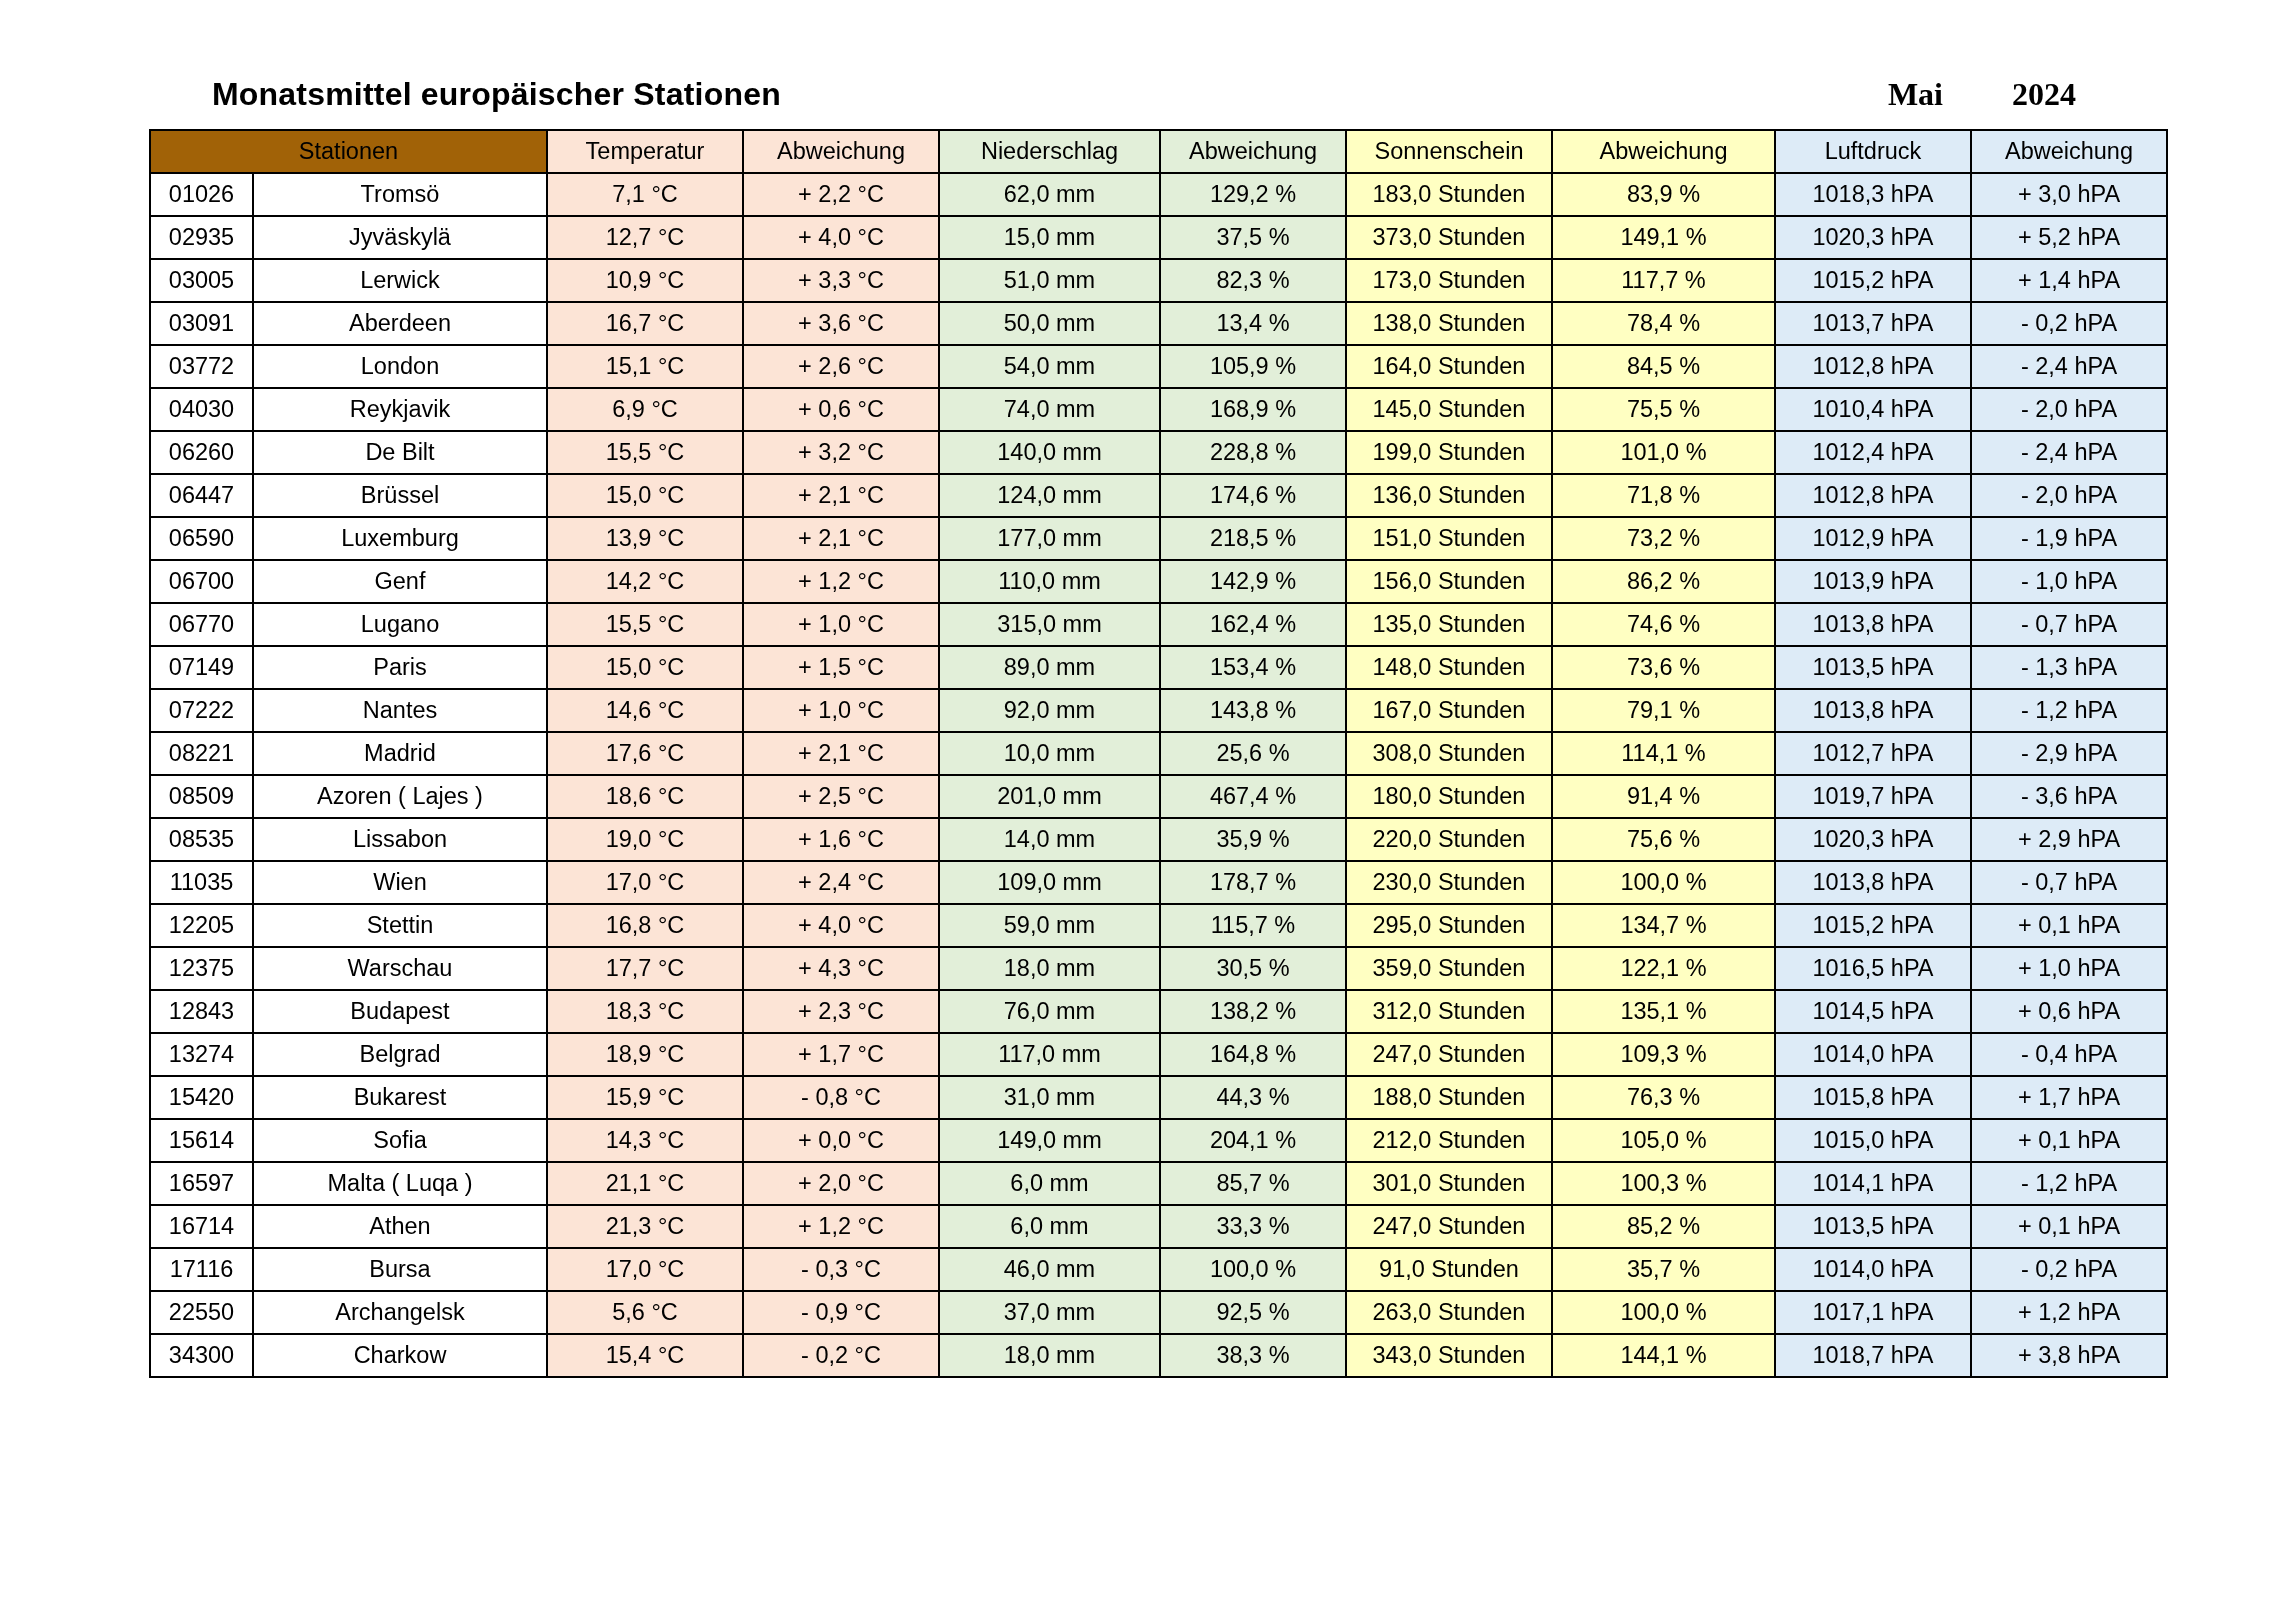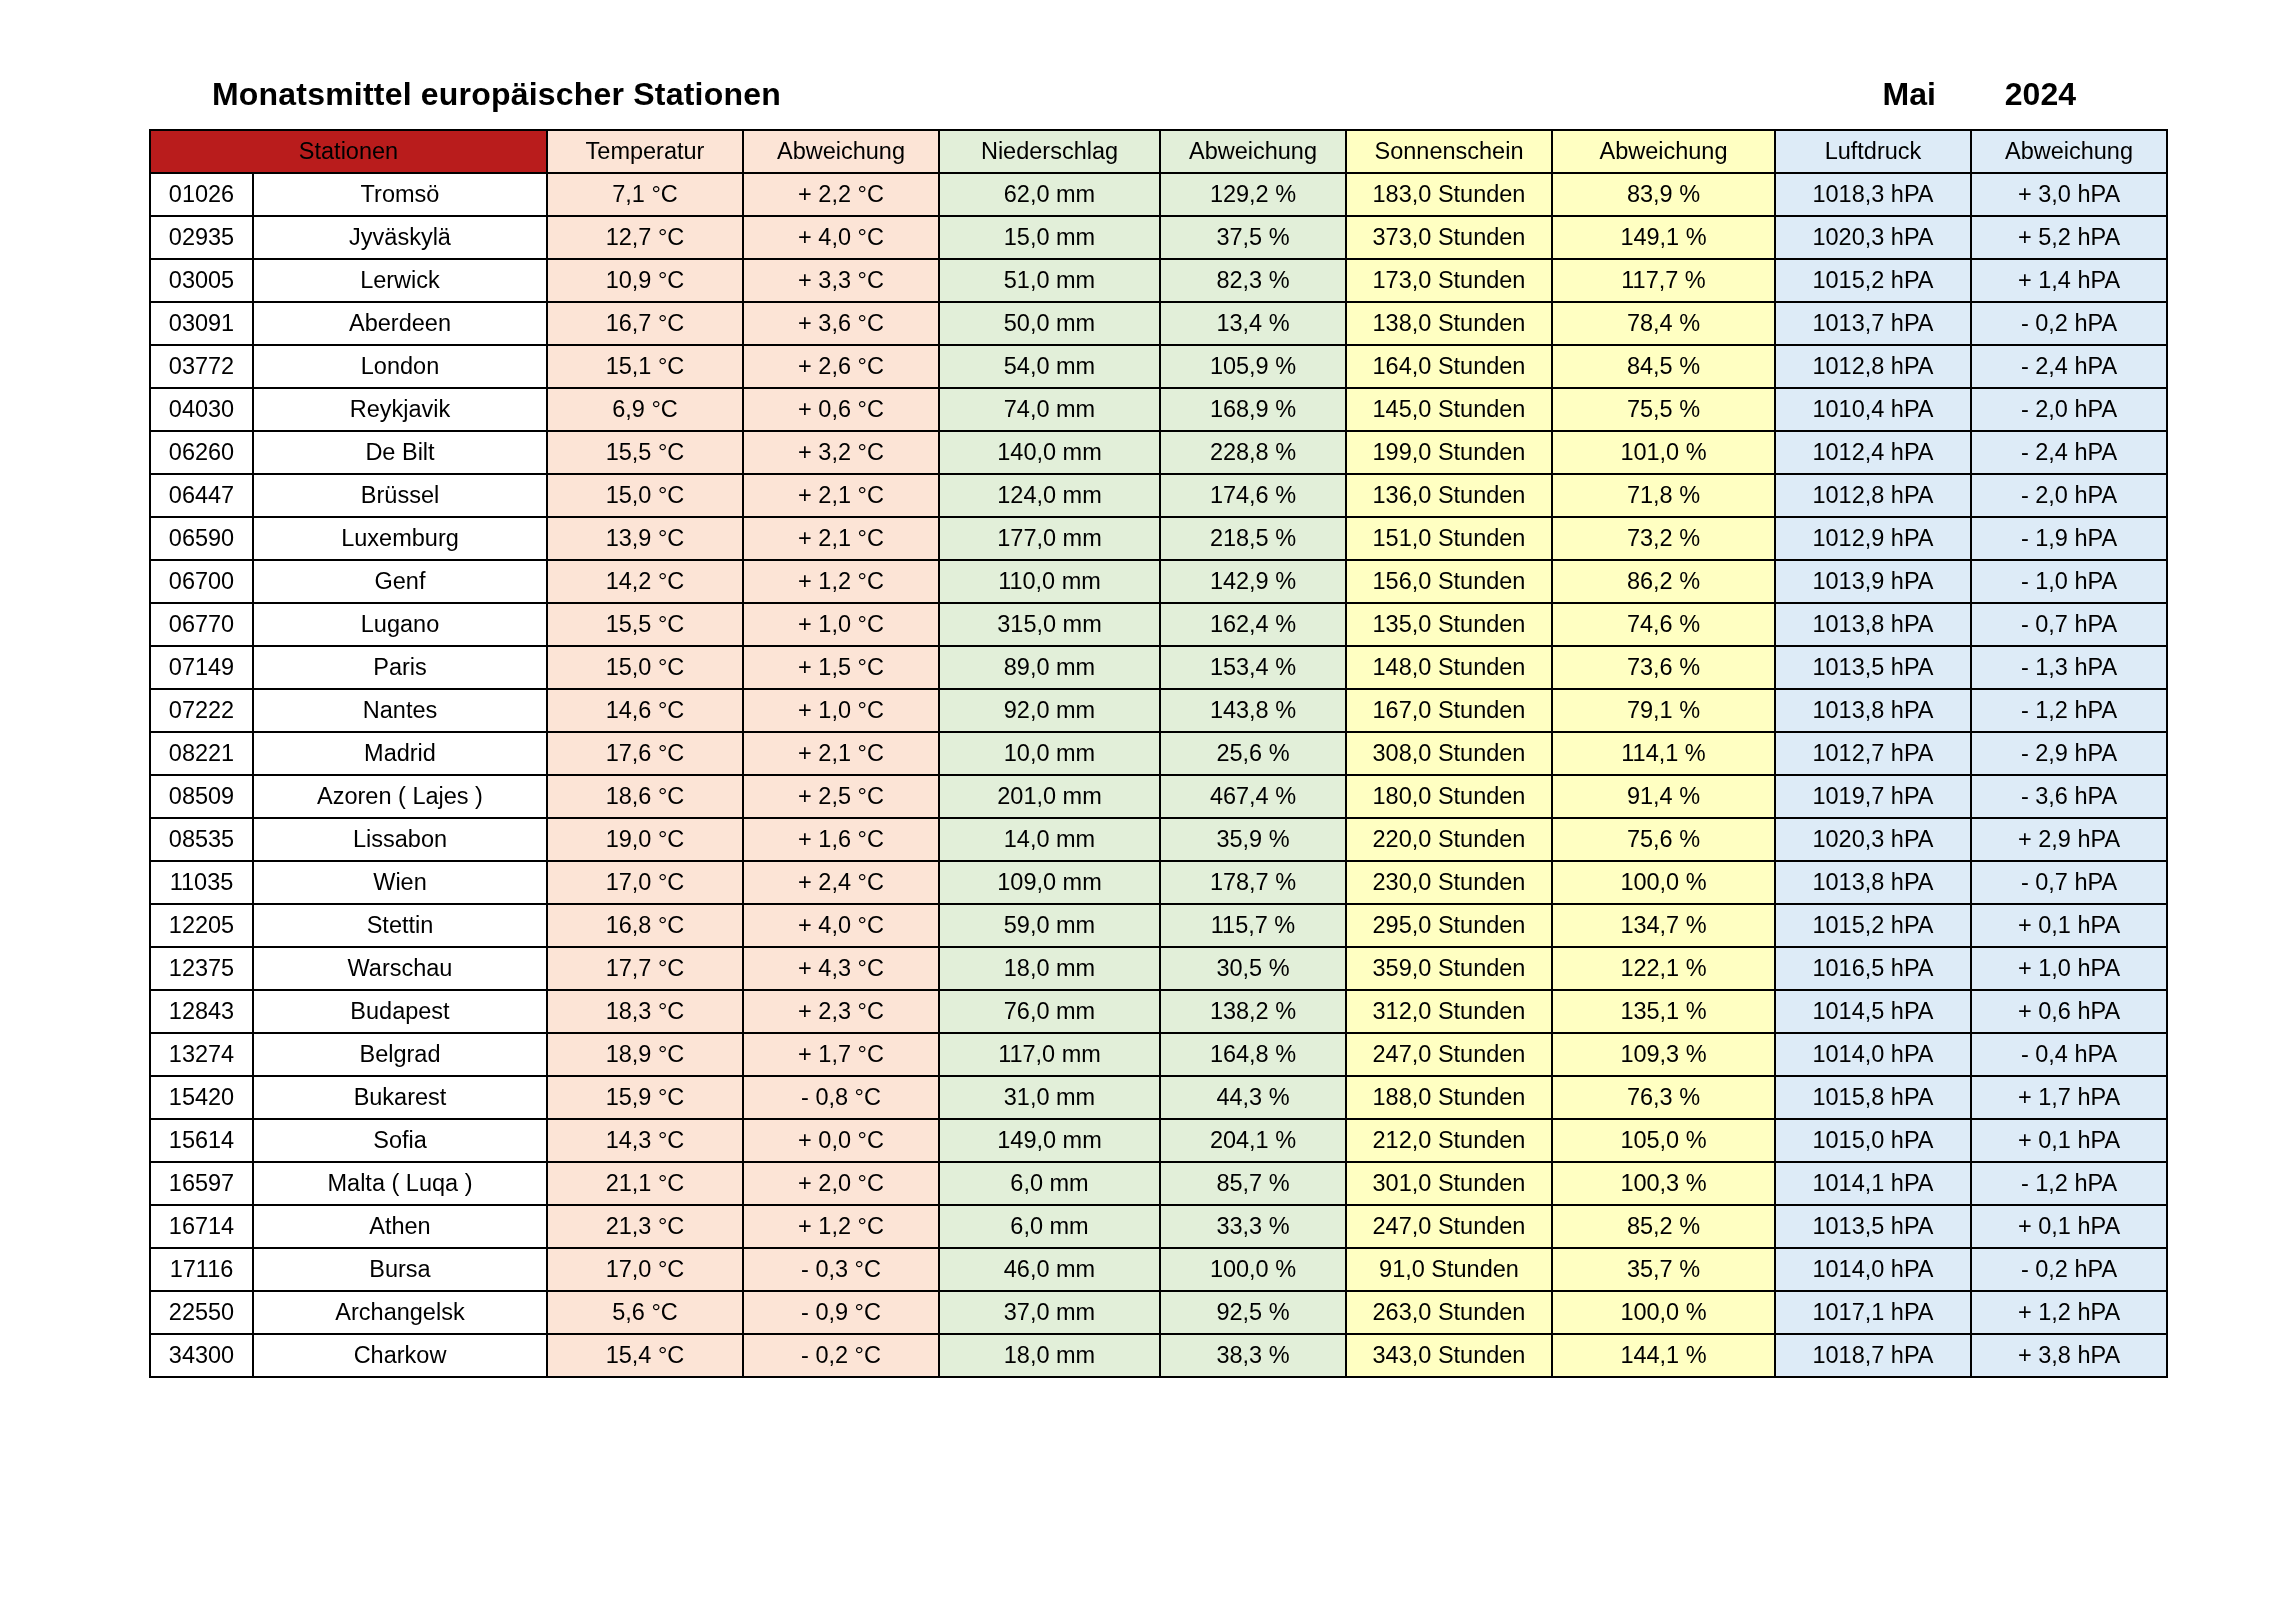--- a/index.html
+++ b/index.html
@@ -27,20 +27,21 @@
     font-weight: bold;
     margin: 0 0 0 63px;
     letter-spacing: 0.2px;
   }
   .report-date {
     display: flex;
     gap: 69px;
     font-size: 32px;
     font-weight: bold;
     margin-right: 90px;
+    font-family: Liberation Serif, serif;
   }
   table.stations {
     border-collapse: collapse;
     table-layout: fixed;
     width: 2017px;
     border: 2.9px solid #000;
   }
   table.stations th,
   table.stations td {
     border: 2px solid #000;
@@ -49,21 +50,21 @@
     text-align: center;
     vertical-align: middle;
     font-size: 23.5px;
     font-weight: normal;
     white-space: nowrap;
     overflow: hidden;
   }
   th.c-stationen {
     font-weight: bold;
     font-size: 26.5px;
-    background: #b91c1c;
+    background: #a16207;
   }
   .bg-temp  { background: var(--c-temp,  #fce4d6); }
   .bg-nied  { background: var(--c-nied,  #e2efd9); }
   .bg-sonne { background: var(--c-sonne, #ffffc2); }
   .bg-luft  { background: var(--c-luft,  #ddebf7); }
   .bg-plain { background: #ffffff; }
 </style>
 </head>
 <body>
 

